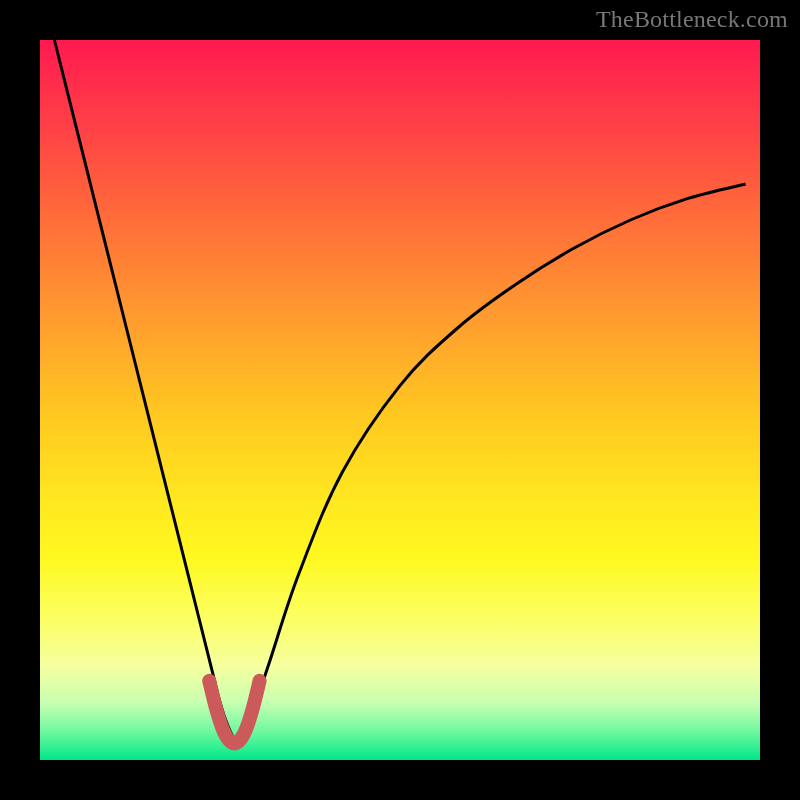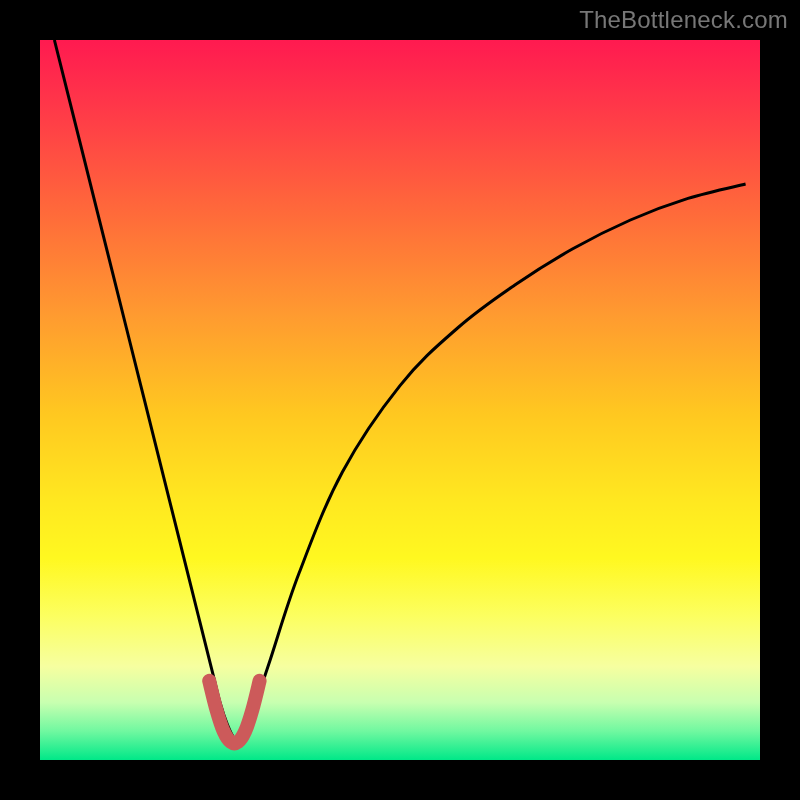--- a/index.html
+++ b/index.html
@@ -36,21 +36,21 @@
       #f6ffa0 87%,
       #c8ffb0 92%,
       #70f8a0 96%,
       #00e888 100%
     );
   }
   .watermark {
     position: absolute;
     top: 6px;
     right: 12px;
-    font-family: Liberation Sans, sans-serif;
+    font-family: Liberation Serif, serif;
     font-size: 24px;
     color: #777;
     letter-spacing: 0.2px;
   }
   svg.curve {
     position: absolute;
     left: 0;
     top: 0;
     width: 720px;
     height: 720px;

